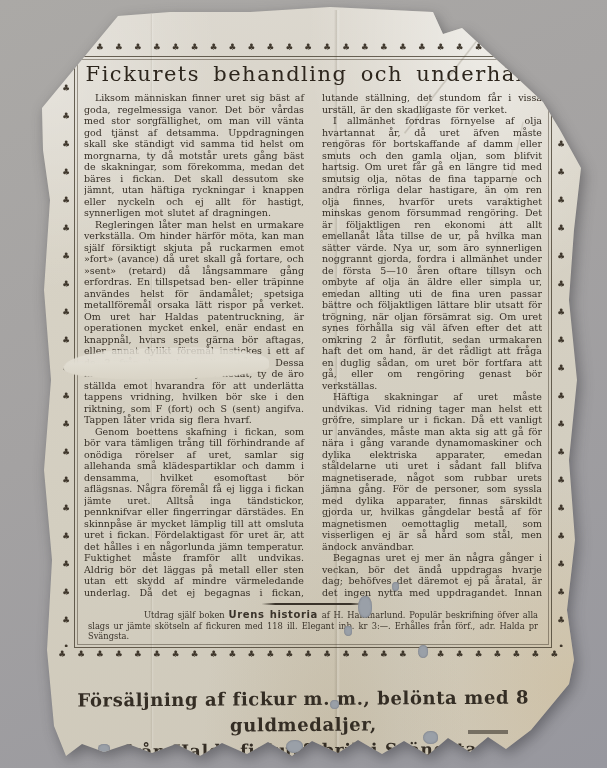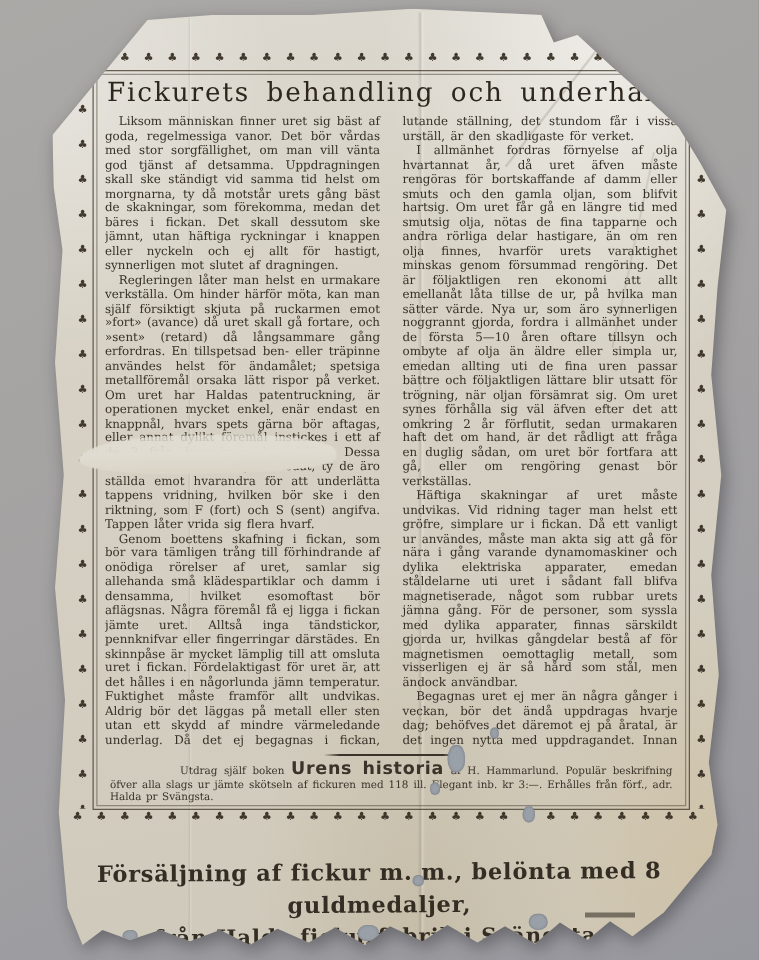--- a/index.html
+++ b/index.html
@@ -48,21 +48,21 @@
     color:#2d261d;letter-spacing:1.5px;word-spacing:5px;font-weight:500;}
   .cols{display:flex;gap:18px;height:506px;overflow:hidden;}
   .col{flex:1 1 0;text-align:justify;font-size:9.5px;line-height:11.5px;color:#362f26;
     word-spacing:1.2px;}
   .col p{margin:0;text-indent:11px;}
   .col p.noindent{text-indent:0;}
   .divider{margin:5px auto 3px auto;width:110px;height:2px;
     background:radial-gradient(ellipse at center,#3a332a 0 60%,transparent 75%);}
   .footnote{margin:2px 4px 0 4px;font-size:8.3px;line-height:10.5px;color:#3a332a;
     text-align:justify;text-indent:56px;word-spacing:1px;}
-  .footnote b{font-family:"DejaVu Sans",sans-serif;font-size:14px;letter-spacing:.6px;}
+  .footnote b{font-family:"DejaVu Sans",sans-serif;font-size:10px;letter-spacing:.6px;}
 
   .banner{position:absolute;left:50px;right:50px;top:686px;text-align:center;color:#342d24;
     transform:rotate(-.4deg);}
   .banner .l1{font-size:18px;line-height:26px;font-weight:600;letter-spacing:.6px;}
   .banner .l2{font-size:17px;line-height:24px;font-weight:600;letter-spacing:.8px;}
 
   
   .tear-patch{position:absolute;left:63px;top:348px;width:206px;height:31px;
     background:linear-gradient(180deg,rgba(228,224,214,.75) 0%,#e0dcd1 45%,#d9d4c6 100%);
     border-radius:45% 55% 50% 50% / 70% 60% 40% 50%;filter:blur(.6px);transform:rotate(-1.2deg);}

